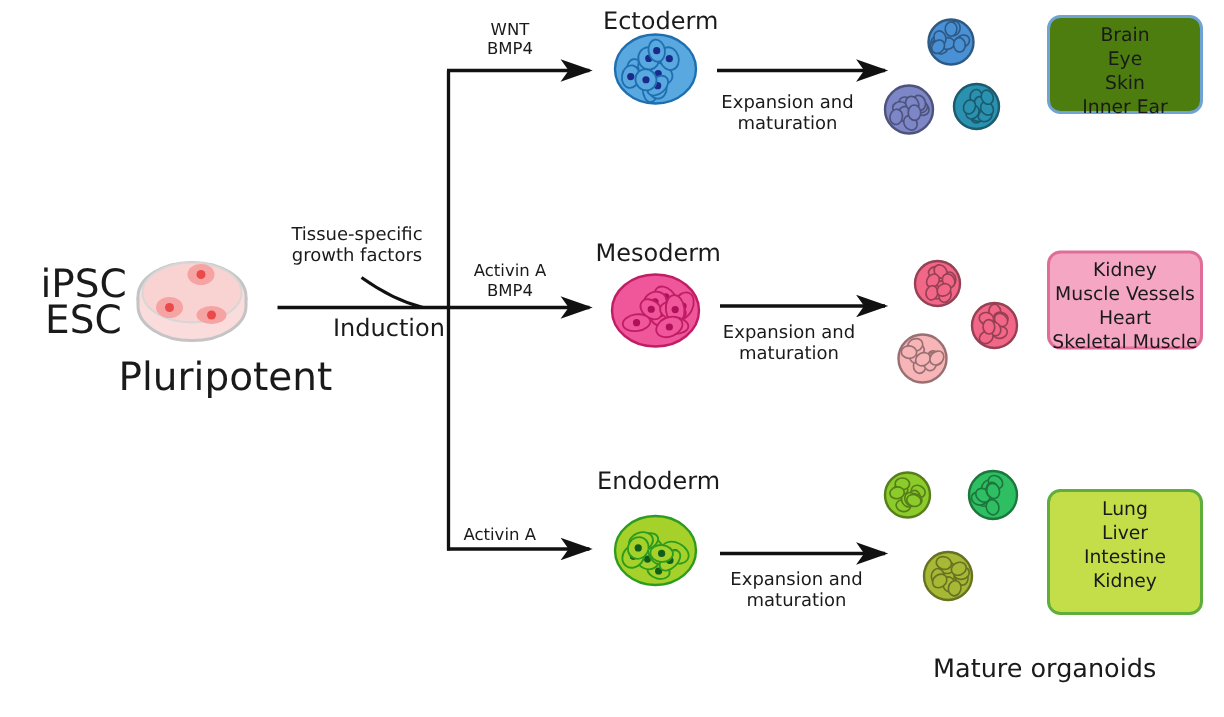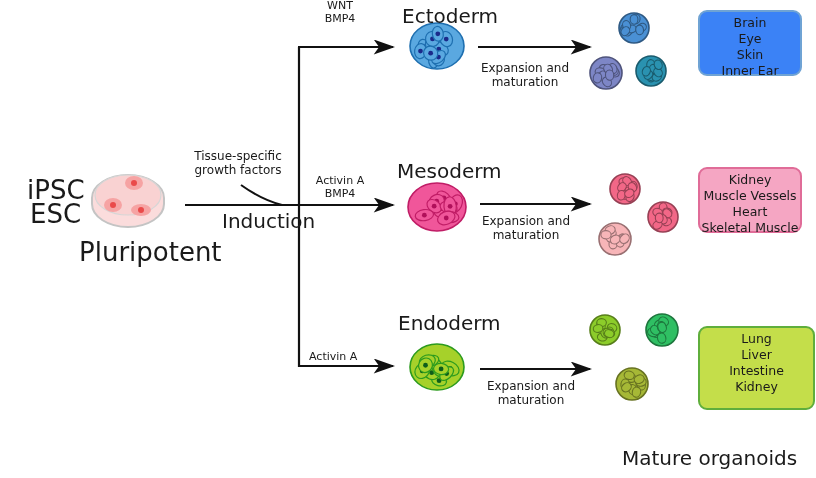--- a/index.html
+++ b/index.html
@@ -1,20 +1,20 @@
 <!DOCTYPE html>
 <html><head>
 <meta charset="utf-8">
 <style>
   html, body { margin: 0; padding: 0; background: #ffffff; }
   body { width: 816px; height: 478px; overflow: hidden; position: relative; font-family: "DejaVu Sans", "Liberation Sans", sans-serif; color: #1a1a1a; }
   #stage { position: absolute; left: 0; top: 0; width: 816px; height: 478px; }
   .txt { position: absolute; white-space: nowrap; line-height: 1.15; }
   .big { font-size: 26px; }
-  .med { font-size: 20px; }
+  .med { font-size: 16px; }
   .sm { font-size: 12px; }
   .xs { font-size: 11px; }
   .center { text-align: center; }
   .box { position: absolute; border-radius: 9px; text-align: center; font-size: 12.5px; line-height: 16px; color: #1a1a1a; box-sizing: border-box; padding-top: 3px; }
   .box div { white-space: nowrap; }
 </style>
 </head>
 <body>
 
 <div id="stage">
@@ -253,21 +253,21 @@
   <div class="txt big" style="left:27px;top:176px;">iPSC</div>
   <div class="txt big" style="left:30px;top:200px;">ESC</div>
   <div class="txt big" style="left:79px;top:238px;">Pluripotent</div>
 
   <div class="txt sm center" style="left:192px;top:150px;width:92px;">
     <div>Tissue-specific</div>
     <div>growth factors</div>
   </div>
   <div class="txt med" style="left:208px;top:210px;margin-left:14px;">Induction</div>
 
-  <div class="txt xs center" style="left:315px;top:0;width:50px;">
+  <div class="txt xs center" style="left:315px;top:14px;width:50px;">
     <div>WNT</div>
     <div>BMP4</div>
   </div>
   <div class="txt xs center" style="left:308px;top:175px;width:64px;">
     <div>Activin A</div>
     <div>BMP4</div>
   </div>
   <div class="txt xs" style="left:309px;top:351px;">Activin A</div>
 
   <div class="txt med" style="left:402px;top:5px;">Ectoderm</div>
@@ -280,33 +280,33 @@
   </div>
   <div class="txt sm center" style="left:471px;top:215px;width:110px;">
     <div>Expansion and</div>
     <div>maturation</div>
   </div>
   <div class="txt sm center" style="left:476px;top:380px;width:110px;">
     <div>Expansion and</div>
     <div>maturation</div>
   </div>
 
-  <div class="box" style="left:698px;top:10px;width:104px;height:66px;background:#3b82f6;border:2px solid #6fa3d4;">
+  <div class="box" style="left:698px;top:10px;width:104px;height:66px;background:#4d7c0f;border:2px solid #6fa3d4;">
     <div>Brain</div>
     <div>Eye</div>
     <div>Skin</div>
     <div>Inner Ear</div>
   </div>
   <div class="box" style="left:698px;top:167px;width:104px;height:66px;background:#f5a6c3;border:2px solid #e06c98;">
     <div>Kidney</div>
     <div>Muscle Vessels</div>
     <div>Heart</div>
     <div>Skeletal Muscle</div>
   </div>
-  <div class="box" style="left:698px;top:326px;width:117px;height:84px;background:#c4de4a;border:2px solid #5fae3c;">
+  <div class="box" style="left:698px;top:326px;width:104px;height:84px;background:#c4de4a;border:2px solid #5fae3c;">
     <div>Lung</div>
     <div>Liver</div>
     <div>Intestine</div>
     <div>Kidney</div>
   </div>
 
-  <div class="txt big" style="left:622px;top:447px;font-size:20px;">Mature organoids</div>
+  <div class="txt big" style="left:622px;top:437px;font-size:17px;">Mature organoids</div>
 </div>
 
 </body></html>

